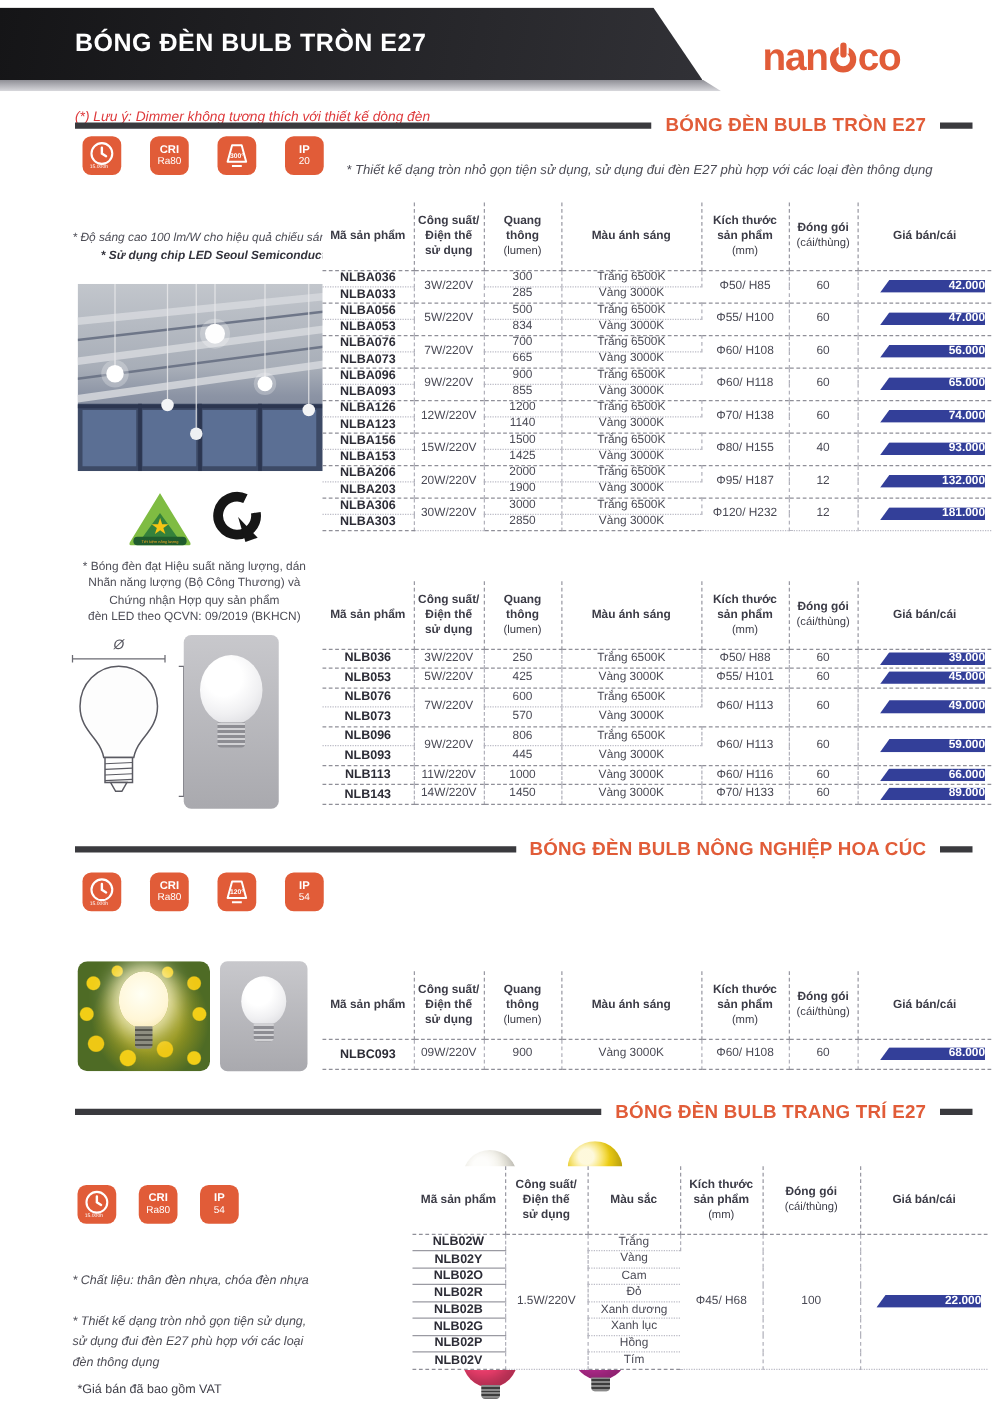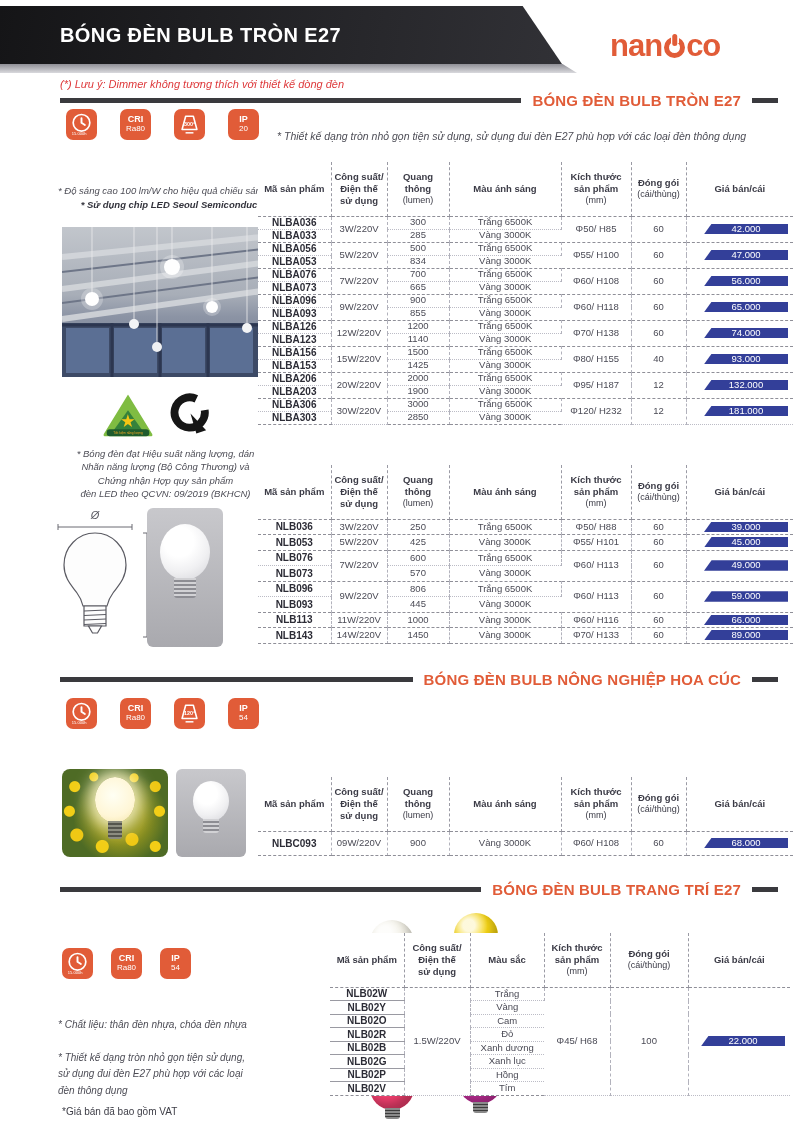--- a/index.html
+++ b/index.html
@@ -18,21 +18,21 @@
     clip-path:polygon(0 0, 97.5% 0, 100% 100%, 0 100%); }
   .logo { position:absolute; top:28px; left:610px; color:var(--accent);
     font-weight:bold; font-size:31px; letter-spacing:-1px; display:flex; align-items:center; }
   .power-o { display:inline-block; width:21px; height:21px; border:5.5px solid var(--accent);
     border-radius:50%; position:relative; margin:3px 1px 0 2px; }
   .power-o::before { content:""; position:absolute; top:-7px; left:50%; transform:translateX(-50%);
     width:8px; height:8px; background:#fff; }
   .power-o::after { content:""; position:absolute; top:-8px; left:50%; transform:translateX(-50%);
     width:5.5px; height:12px; background:var(--accent); border-radius:2.5px; }
 
-  .dimmer-note { position:absolute; top:78px; left:60px; font-size:11px; font-style:italic;
+  .dimmer-note { position:absolute; top:88px; left:60px; font-size:11px; font-style:italic;
     color:var(--note-red); }
   .footer-note { position:absolute; top:1106px; left:62px; font-size:10px; color:#3d3d46; }
 
   
   .sec-header { position:absolute; left:60px; right:22px; height:16px;
     display:flex; align-items:center; gap:11px; }
   .sec-bar { flex:1; height:5px; background:var(--bar-dark); }
   .sec-title { color:var(--accent); font-weight:bold; font-size:15px; white-space:nowrap; letter-spacing:.2px; }
   .sec-dash { width:26px; height:5px; background:var(--bar-dark); }
 
@@ -42,22 +42,22 @@
     display:flex; flex-direction:column; align-items:center; justify-content:center; text-align:center; }
   .pill .l1 { font-size:9px; font-weight:bold; line-height:1.1; }
   .pill .l2 { font-size:8px; line-height:1.1; }
 
   
   .bullets { position:absolute; font-size:10.5px; font-style:italic; color:#4d4d56;
     line-height:1.65; white-space:pre-line; }
   .side-note { position:absolute; font-size:9.5px; font-style:italic; color:#4d4d56;
     line-height:1.5; white-space:nowrap; }
   .side-note .bold { font-weight:bold; color:#33333c;text-align:center; }
-  .cert-note { position:absolute; top:447px; left:48px; width:235px; text-align:center;
-    font-size:9.5px; font-style:italic; color:#4d4d56; line-height:1.4; white-space:pre-line; }
+  .cert-note { position:absolute; top:447px; left:38px; width:235px; text-align:center;
+    font-size:9.5px; color:#4d4d56; line-height:1.4; white-space:pre-line; }
 
   
   .photo-ceiling { position:absolute; top:227px; left:62px; width:200px; height:150px; overflow:hidden; }
   .energy-label { position:absolute; top:390px; left:100px; }
   .cr-mark { position:absolute; top:393px; left:166px; }
   .diagram { position:absolute; top:505px; left:50px; }
 
   .bulb-panel { position:absolute; background:linear-gradient(180deg,#c8c8cc,#a9a9ae);
     border-radius:6px; display:flex; flex-direction:column; align-items:center; }
   .panel1 { top:508px; left:147px; width:76px; height:139px; }
@@ -111,21 +111,21 @@
   .ptable th .hmain { white-space:pre-line; }
   .ptable th .hsub { font-weight:normal; font-size:9px; }
   .ptable td { font-size:9.5px; color:#4a4a55; text-align:center; padding:0 2px; line-height:1.1;
     border-right:1px dashed #b2b2bc; border-bottom:1px dotted #bcbcc6; vertical-align:middle; }
   .ptable th:last-child, .ptable td:last-child { border-right:none; }
   .ptable td.code { font-weight:bold; color:#2c2c36; font-size:10px; }
   .ptable tbody tr.gstart td { border-top:1px dashed #8f8f98; }
   .ptable tbody tr.gstart:first-child td { border-top:none; }
   .ptable tbody tr:last-child td { border-bottom:1px dashed #8f8f98; }
   .badge { display:block; width:84px; margin:0 3px 0 auto; background:var(--navy); color:#fff;
-    font-weight:normal; font-size:9.5px; text-align:center; padding:0 0;
+    font-weight:bold; font-size:9.5px; text-align:right; padding:0 0;
     clip-path:polygon(9% 0, 100% 0, 100% 100%, 0 100%); }
   .t1 { top:162px; left:258px; width:535px; } .t1 tbody td { height:13px; }
   .t2 { top:465px; left:258px; width:535px; } .t2 tbody td { height:15.5px; }
   .t3 { top:777px; left:258px; width:535px; } .t3 tbody td { height:24px; }
   .t4 { top:933px; left:330px; width:460px; } .t4 tbody td { height:13.5px; }
   .t4 td.code { border-bottom:1px solid #9a9aa2; }
 </style>
 </head>
 <body>
 

